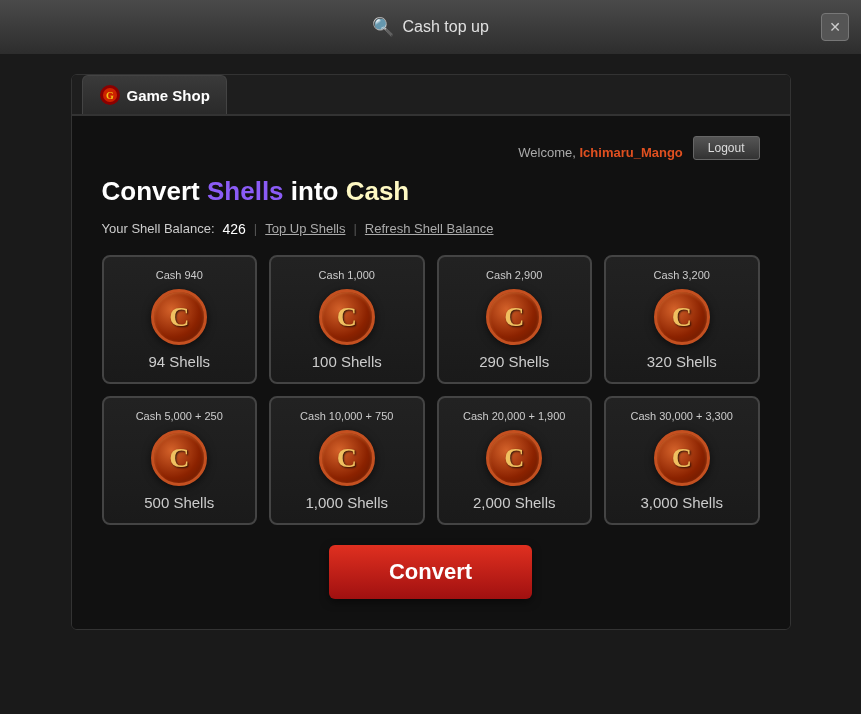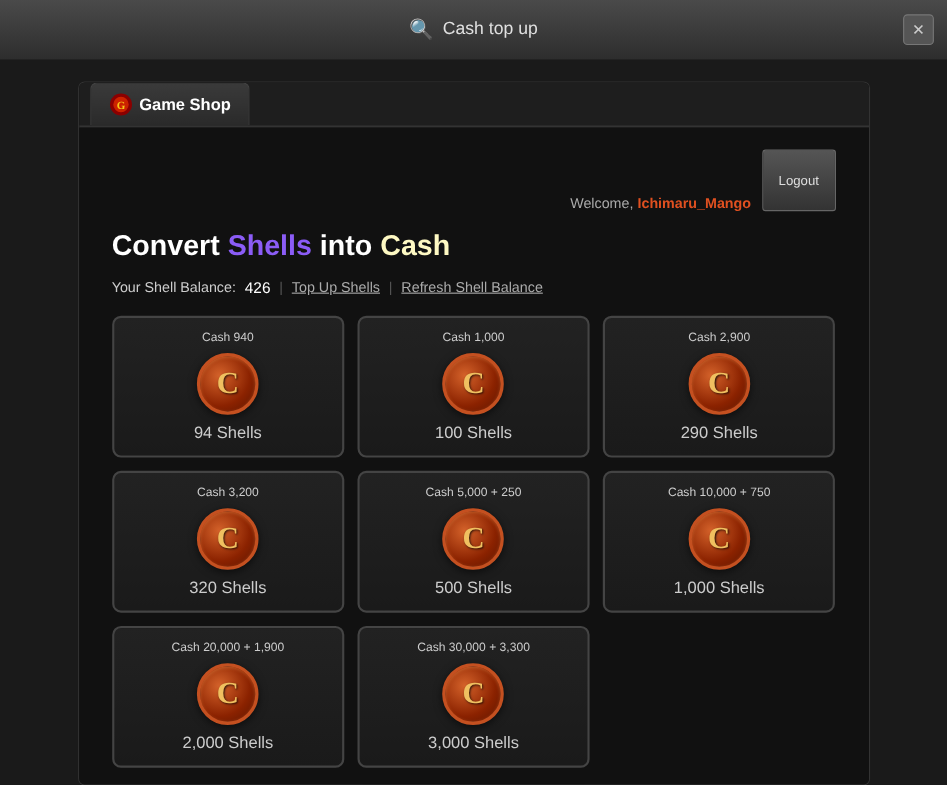--- a/index.html
+++ b/index.html
@@ -108,21 +108,21 @@
     }
     .welcome-text {
       color: #aaa;
       font-size: 13px;
     }
     .username {
       color: #e05020;
       font-weight: bold;
     }
     .logout-button {
-      padding: 20px 14px;
+      padding: 4px 14px;
       background: linear-gradient(180deg, #555 0%, #333 100%);
       border: 1px solid #666;
       border-radius: 3px;
       color: #ddd;
       font-size: 12px;
       cursor: pointer;
     }
 
     
     .page-title {
@@ -155,21 +155,21 @@
       color: #aaa;
       text-decoration: underline;
       cursor: pointer;
       font-size: 13px;
     }
     .separator { color: #555; }
 
     
     .cards-grid {
       display: grid;
-      grid-template-columns: repeat(3, 1fr);
+      grid-template-columns: repeat(4, 1fr);
       gap: 12px;
       margin-bottom: 20px;
     }
 
     .card {
       background: linear-gradient(180deg, #222 0%, #1a1a1a 100%);
       border: 2px solid #444;
       border-radius: 8px;
       display: flex;
       flex-direction: column;

